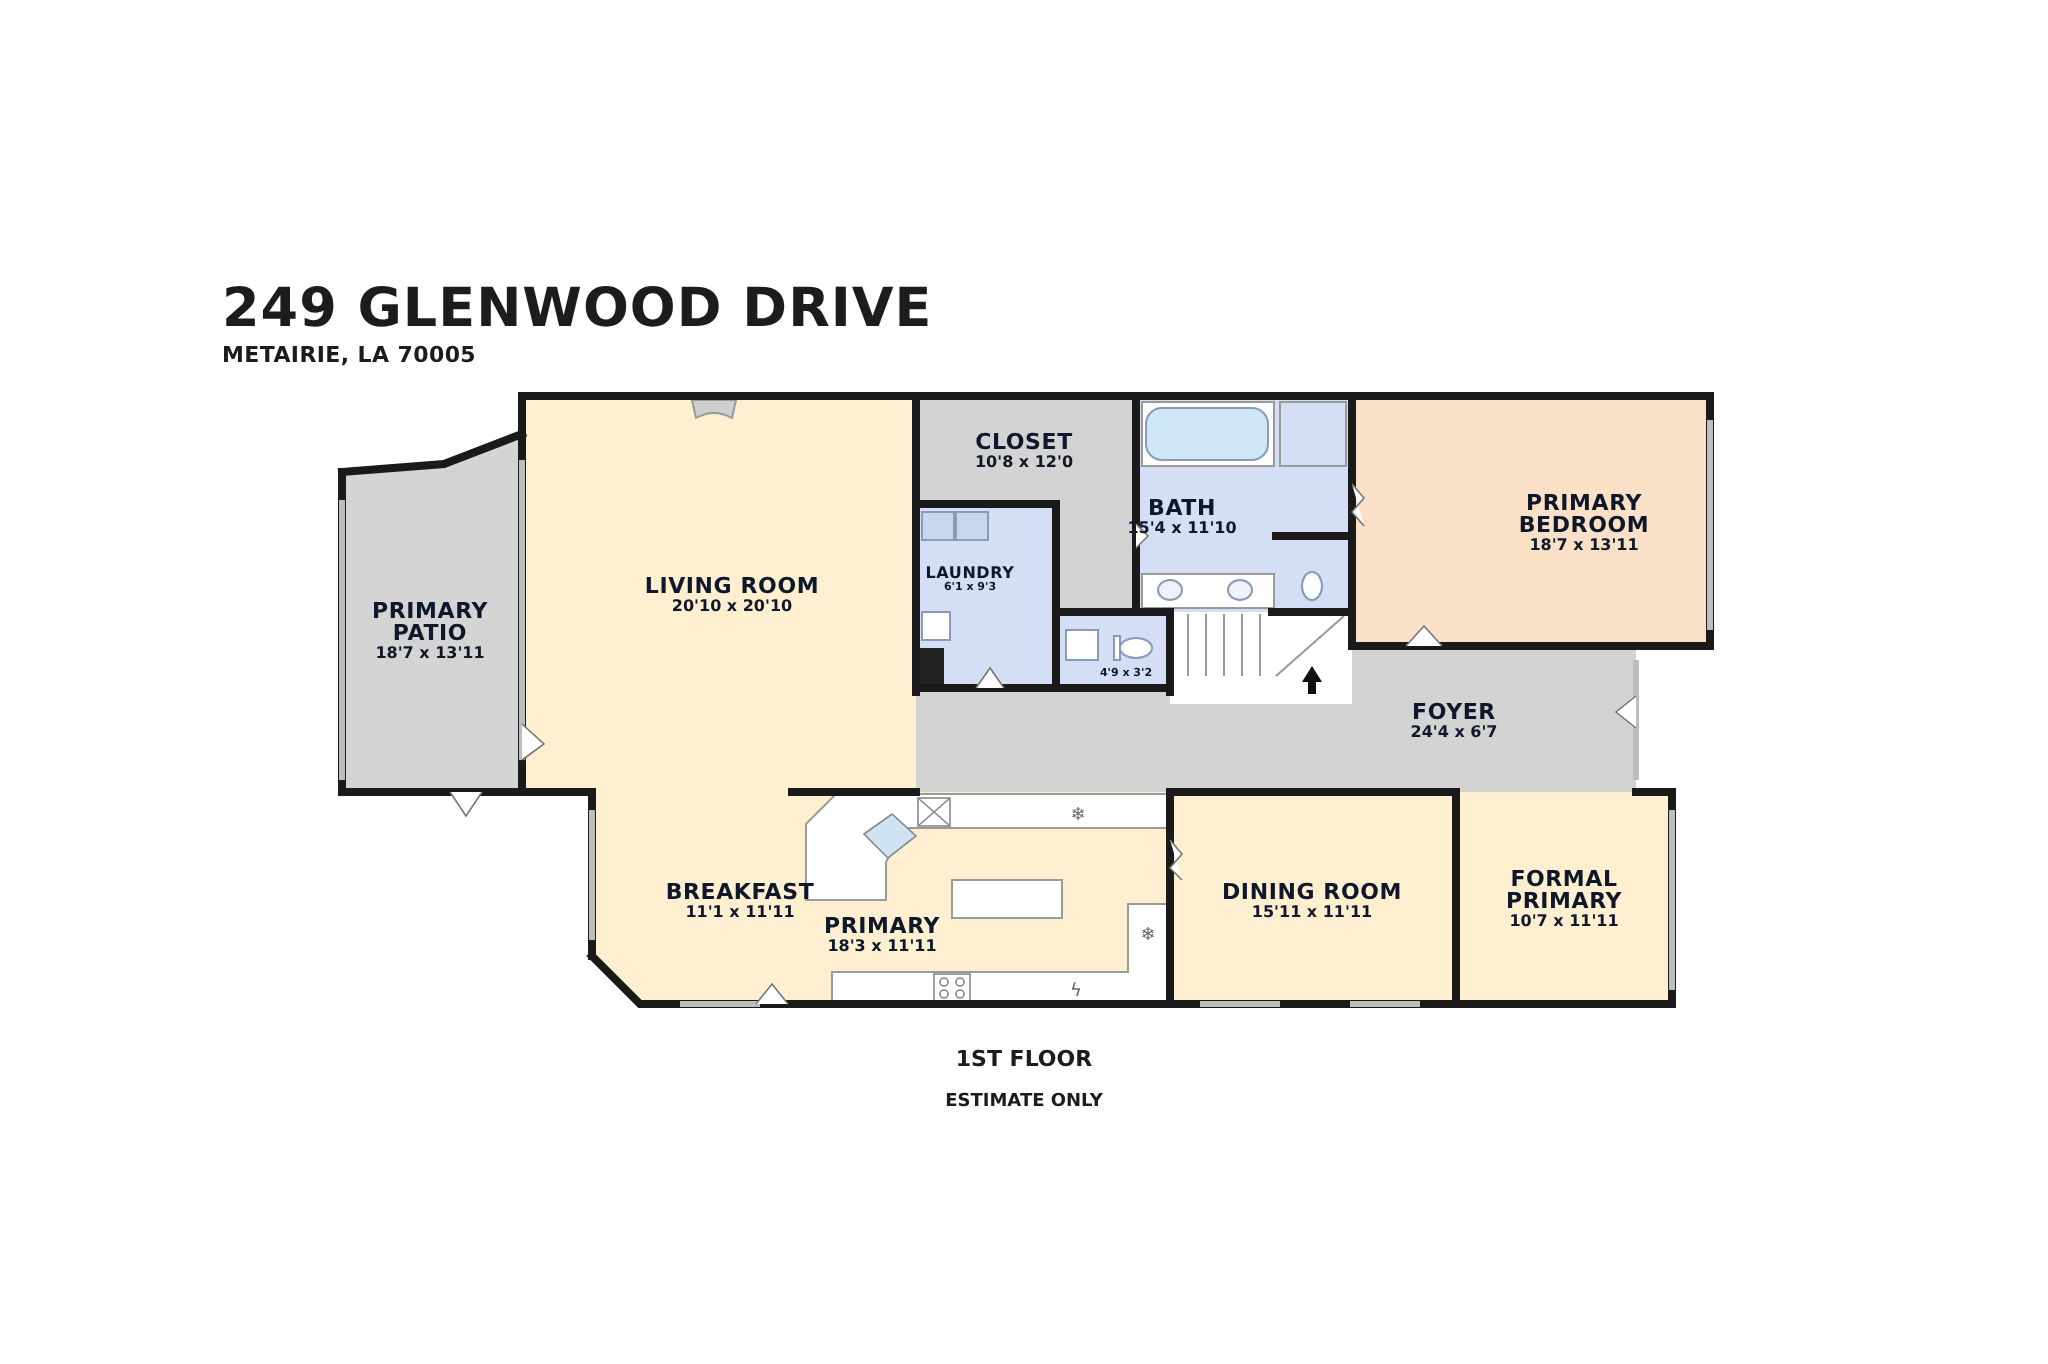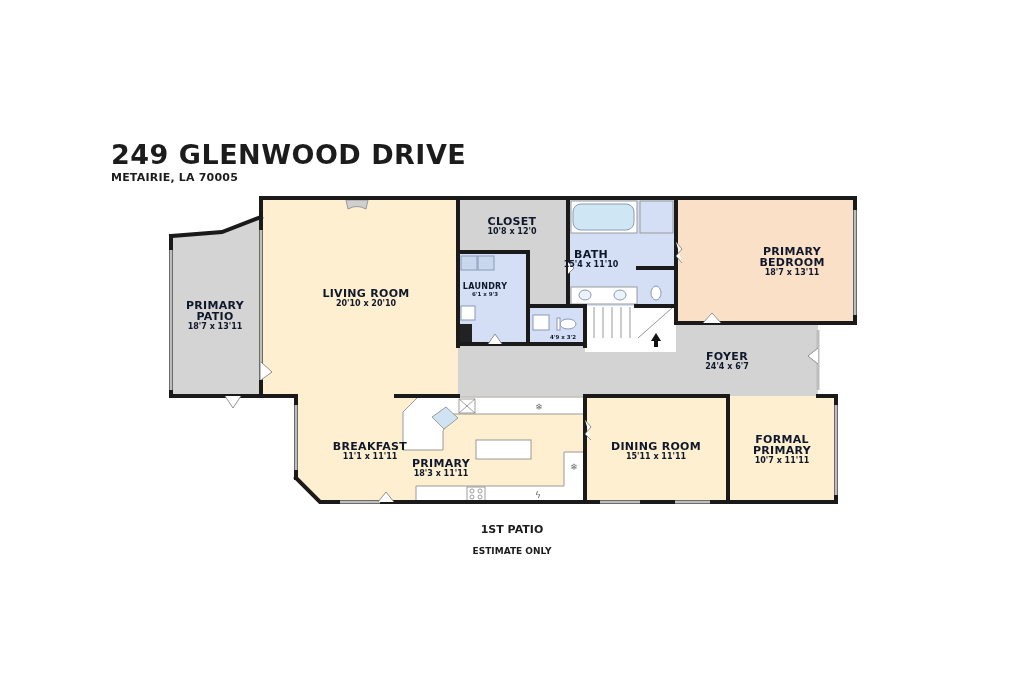--- a/index.html
+++ b/index.html
@@ -196,14 +196,14 @@
 <div class="room-label" style="left:656px; top:451px;">
   <span class="room-name">DINING ROOM</span>
   <span class="room-dims">15'11 x 11'11</span>
 </div>
 <div class="room-label" style="left:782px; top:450px;">
   <span class="room-name">FORMAL</span>
   <span class="room-name">PRIMARY</span>
   <span class="room-dims">10'7 x 11'11</span>
 </div>
 
-<div class="floor-label">1ST PATIO</div>
+<div class="floor-label">1ST FLOOR</div>
 <div class="estimate">ESTIMATE ONLY</div>
 
 </body></html>

